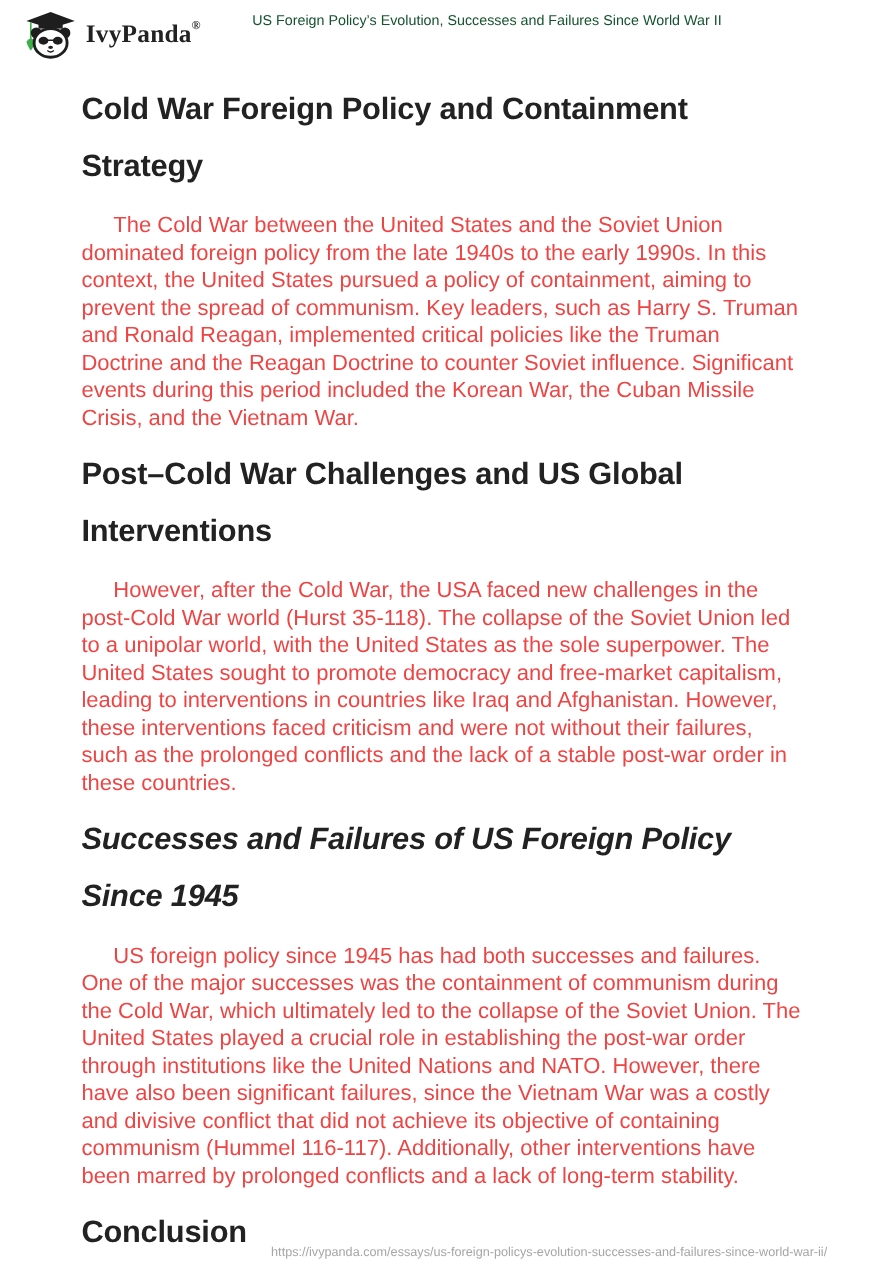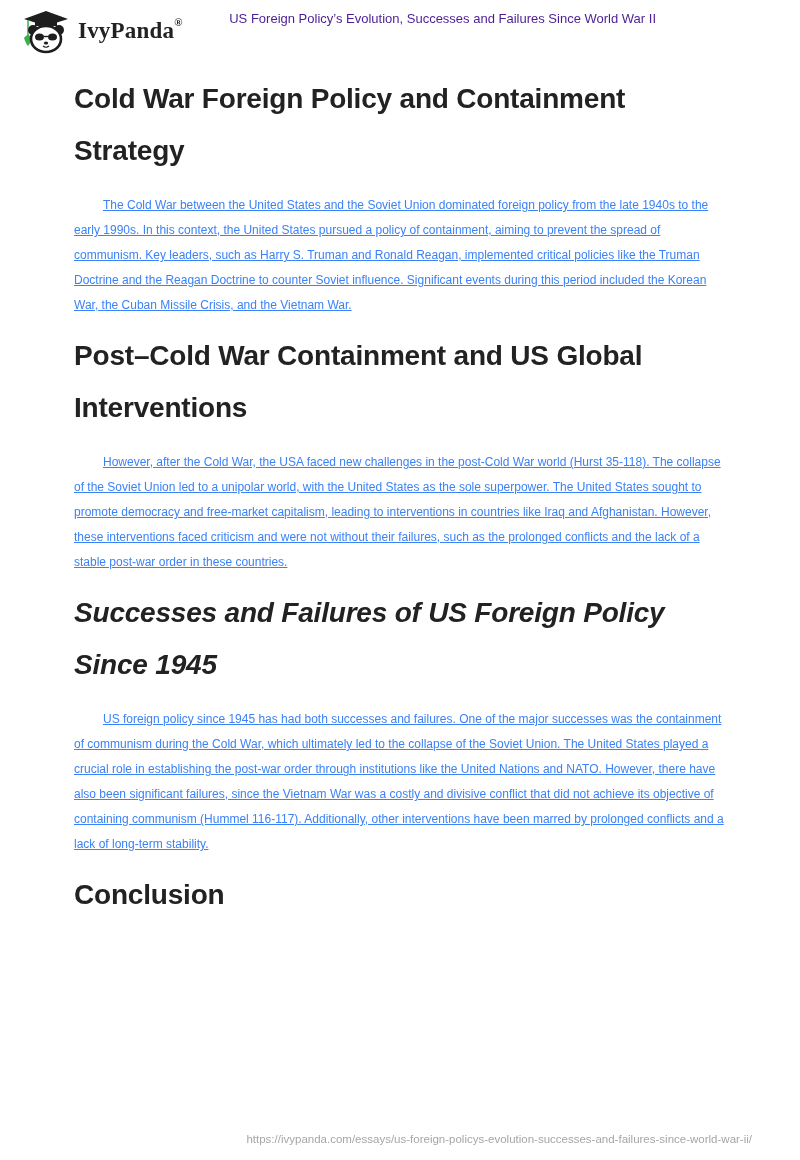--- a/index.html
+++ b/index.html
@@ -49,46 +49,45 @@
       font-weight: bold;
       vertical-align: super;
       position: relative;
       top: -3px;
     }
     .doc-title {
       position: absolute;
       right: 32px;
       top: 11px;
       font-size: 13px;
-      color: #4c1d95;
+      color: #14532d;
       white-space: nowrap;
       text-align: right;
     }
     .content {
       position: absolute;
       left: 74px;
       top: 70px;
       width: 656px;
     }
     h2 {
       font-family: "Liberation Sans", sans-serif;
       font-weight: bold;
       font-size: 28px;
       line-height: 52px;
       margin: 0 0 16px 0;
       color: #222222;
       letter-spacing: -0.2px;
     }
     p {
-      font-size: 12px;
+      font-size: 20px;
       line-height: 25px;
       margin: 0 0 12px 0;
       text-indent: 29px;
-      color: #3b82f6;
-      text-decoration: underline;
+      color: #ef4444;
     }
     .s1 h2 { margin-top: 3px; }
     .s2 h2 { margin-top: 4px; }
     .s3 h2 { margin-top: 3px; font-style: italic; }
     .s4 h2 { margin-top: 3px; margin-bottom: 33px; }
     .footer-url {
       position: absolute;
       right: 48px;
       top: 1133px;
       font-size: 11.5px;
@@ -125,21 +124,21 @@
   </a>
   <div class="doc-title">US Foreign Policy’s Evolution, Successes and Failures Since World War II</div>
 </div>
 
 <main class="content">
   <section class="s1">
     <h2>Cold War Foreign Policy and Containment Strategy</h2>
     <p>The Cold War between the United States and the Soviet Union dominated foreign policy from the late 1940s to the early 1990s. In this context, the United States pursued a policy of containment, aiming to prevent the spread of communism. Key leaders, such as Harry S. Truman and Ronald Reagan, implemented critical policies like the Truman Doctrine and the Reagan Doctrine to counter Soviet influence. Significant events during this period included the Korean War, the Cuban Missile Crisis, and the Vietnam War.</p>
   </section>
   <section class="s2">
-    <h2>Post–Cold War Containment and US Global Interventions</h2>
+    <h2>Post–Cold War Challenges and US Global Interventions</h2>
     <p>However, after the Cold War, the USA faced new challenges in the post-Cold War world (Hurst 35-118). The collapse of the Soviet Union led to a unipolar world, with the United States as the sole superpower. The United States sought to promote democracy and free-market capitalism, leading to interventions in countries like Iraq and Afghanistan. However, these interventions faced criticism and were not without their failures, such as the prolonged conflicts and the lack of a stable post-war order in these countries.</p>
   </section>
   <section class="s3">
     <h2>Successes and Failures of US Foreign Policy Since 1945</h2>
     <p>US foreign policy since 1945 has had both successes and failures. One of the major successes was the containment of communism during the Cold War, which ultimately led to the collapse of the Soviet Union. The United States played a crucial role in establishing the post-war order through institutions like the United Nations and NATO. However, there have also been significant failures, since the Vietnam War was a costly and divisive conflict that did not achieve its objective of containing communism (Hummel 116-117). Additionally, other interventions have been marred by prolonged conflicts and a lack of long-term stability.</p>
   </section>
   <section class="s4">
     <h2>Conclusion</h2>
   </section>
 </main>

